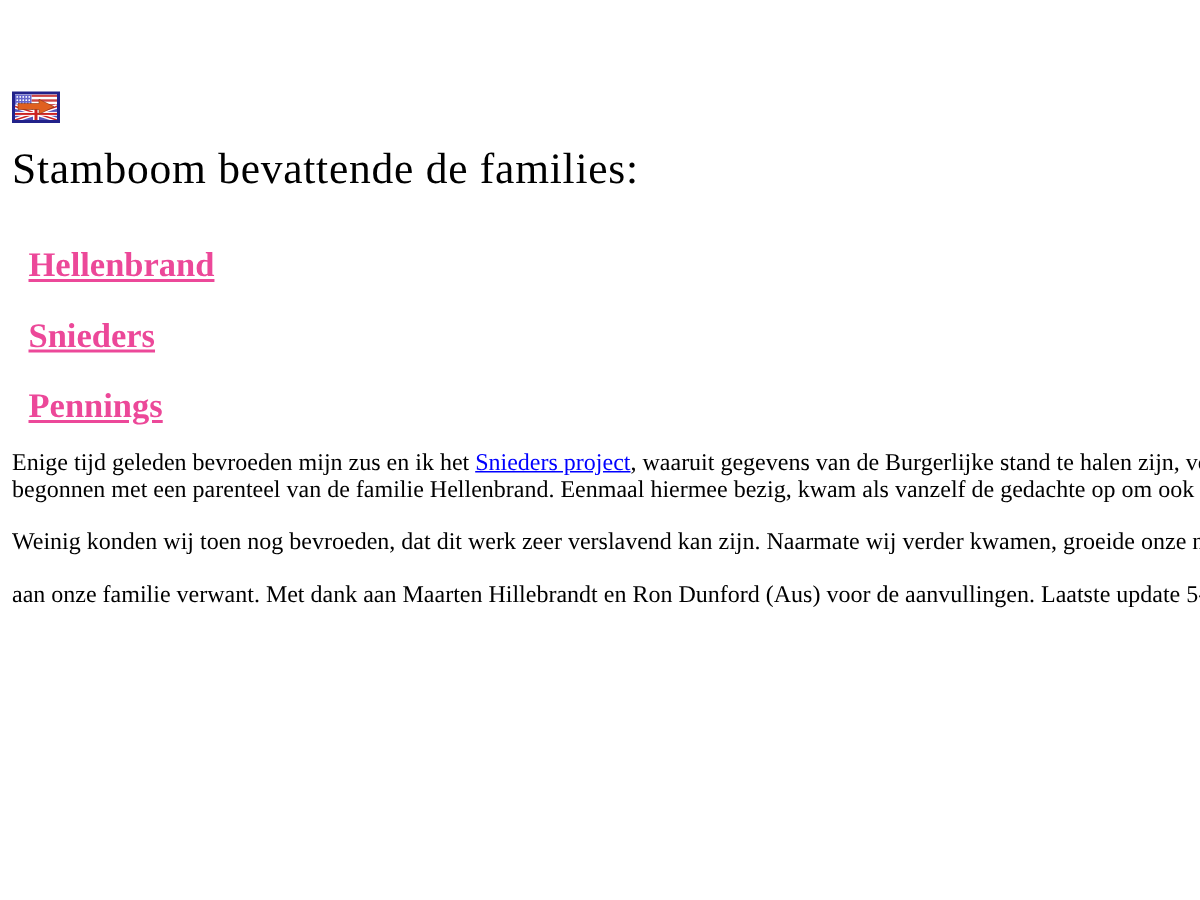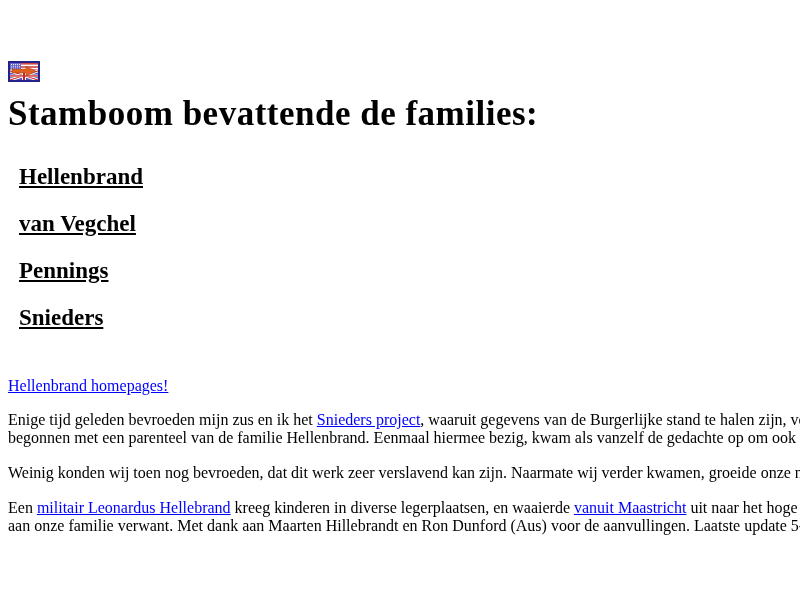--- a/index.html
+++ b/index.html
@@ -9,30 +9,30 @@
     font-family: "Liberation Serif", "DejaVu Serif", serif;
     font-size: 16px; line-height: 18px;
   }
   .page { padding: 0 8px; }
   a { color: #0000ff; text-decoration: underline; cursor: pointer; }
 
   .flag-row { margin-top: 61px; line-height: 0; }
   .flag-link { display: inline-block; border: 2px solid #22228a; line-height: 0; }
 
   h1.page-title {
-    font-size: 35px; line-height: 33px; font-weight: bold;
+    font-size: 29px; line-height: 33px; font-weight: normal;
     margin: 15px 0 0 0; letter-spacing: 0.5px;
   }
 
   .family-list h2 {
     font-size: 23px; line-height: 27px; font-weight: bold;
     margin: 20px 0 0 0; padding-left: 11px;
   }
   .family-list h2:first-child { margin-top: 33px; }
-  .family-list a { color: #000000; }
+  .family-list a { color: #ec4899; }
 
   .homepages { margin-top: 46px; }
 
   .para { margin-top: 17px; }
   .paragraphs .para:first-child { margin-top: 16px; }
   .tline { white-space: nowrap; }
 </style>
 </head>
 <body>
 
@@ -76,36 +76,31 @@
         <rect x="0" y="12.3" width="28" height="1.3" fill="#cc2222"></rect>
         <polygon points="2,6 16,6 16,3.2 26,8.2 16,13.2 16,10 2,10" fill="#e06020" stroke="#8a3512" stroke-width="0.4"></polygon>
       </svg>
     </a>
   </div>
 
   <h1 class="page-title">Stamboom bevattende de families:</h1>
 
   <div class="family-list">
       <h2><a href="#">Hellenbrand</a></h2>
-      <h2><a href="#">van Vegchel</a></h2>
+      <h2><a href="#">Snieders</a></h2>
       <h2><a href="#">Pennings</a></h2>
-      <h2><a href="#">Snieders</a></h2>
     </div>
 
-  <div class="homepages tline">
-    <a href="#">Hellenbrand homepages!</a>
-  </div>
 
   <div class="paragraphs">
       <div class="para">
         <div class="tline"><span>Enige tijd geleden bevroeden mijn zus en ik het </span><a href="#">Snieders project</a><span>, waaruit gegevens van de Burgerlijke stand te halen zijn, voor</span></div>
         <div class="tline"><span>begonnen met een parenteel van de familie Hellenbrand. Eenmaal hiermee bezig, kwam als vanzelf de gedachte op om ook een</span></div>
       </div>
       <div class="para">
         <div class="tline"><span>Weinig konden wij toen nog bevroeden, dat dit werk zeer verslavend kan zijn. Naarmate wij verder kwamen, groeide onze ni</span></div>
       </div>
       <div class="para">
-        <div class="tline"><span>Een </span><a href="#">militair Leonardus Hellebrand</a><span> kreeg kinderen in diverse legerplaatsen, en waaierde </span><a href="#">vanuit Maastricht</a><span> uit naar het hoge</span></div>
         <div class="tline"><span>aan onze familie verwant. Met dank aan Maarten Hillebrandt en Ron Dunford (Aus) voor de aanvullingen. Laatste update 5-</span></div>
       </div>
     </div>
 
 </div>
 
 </body></html>

